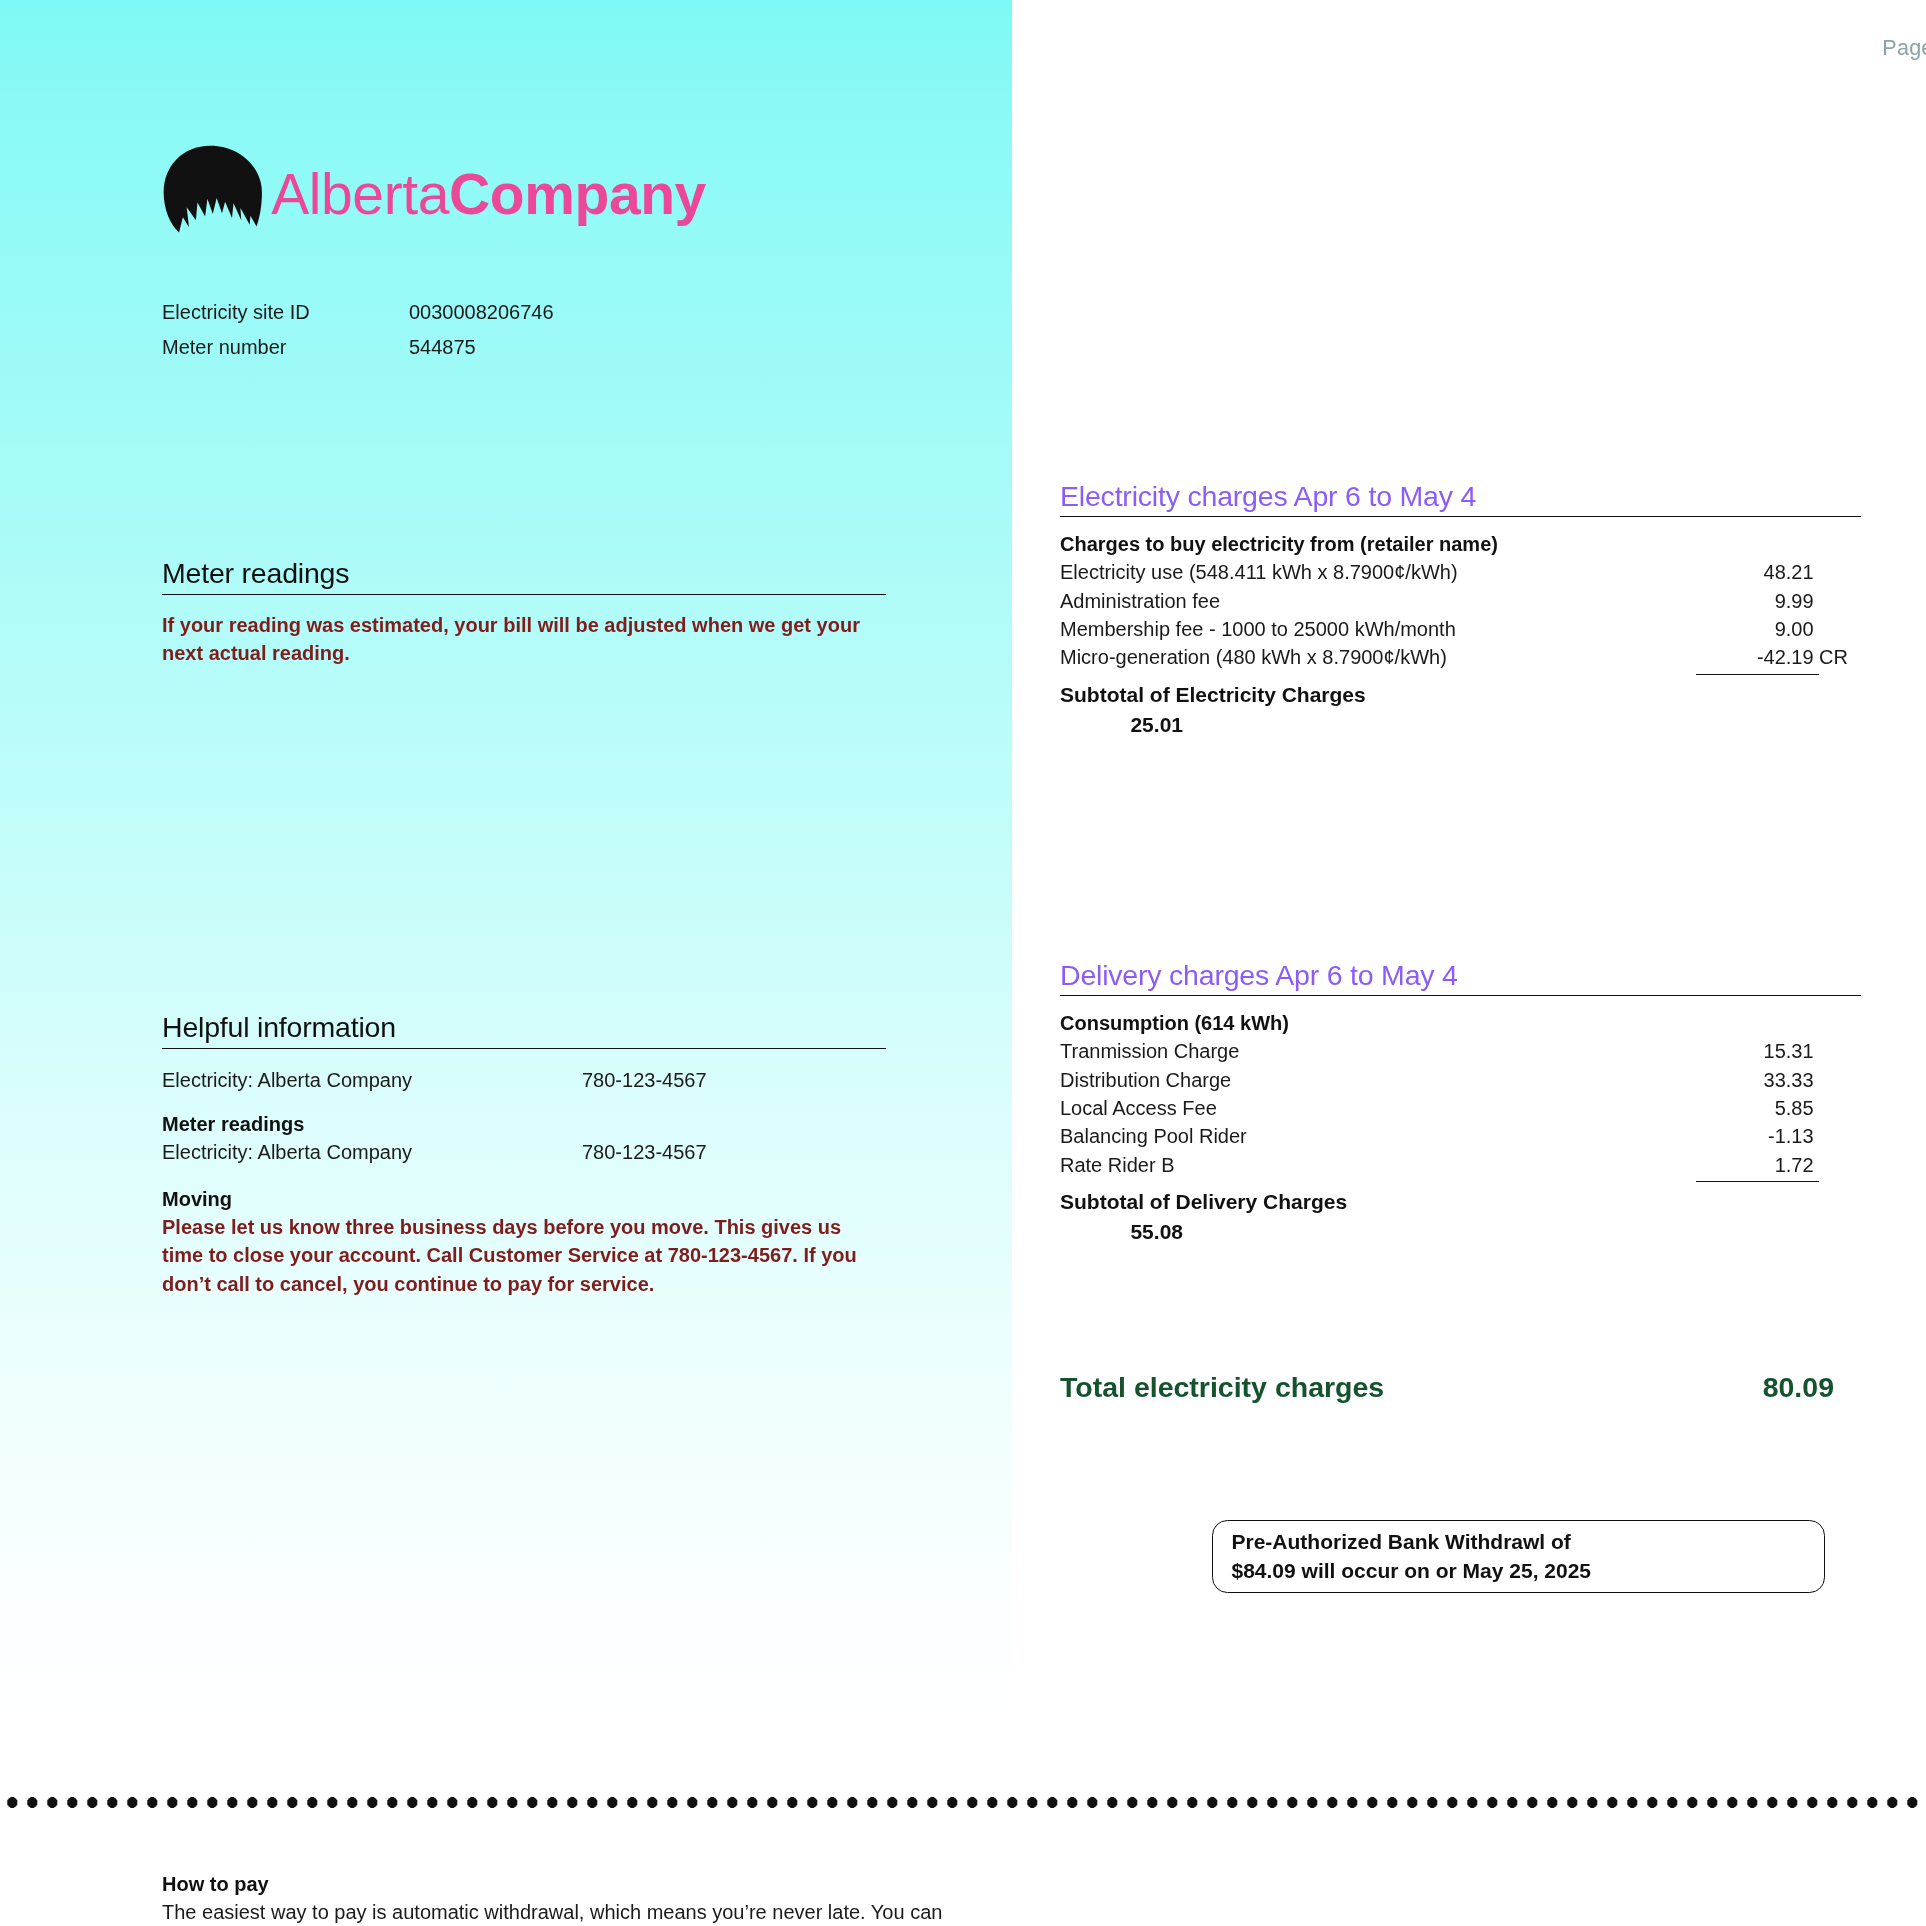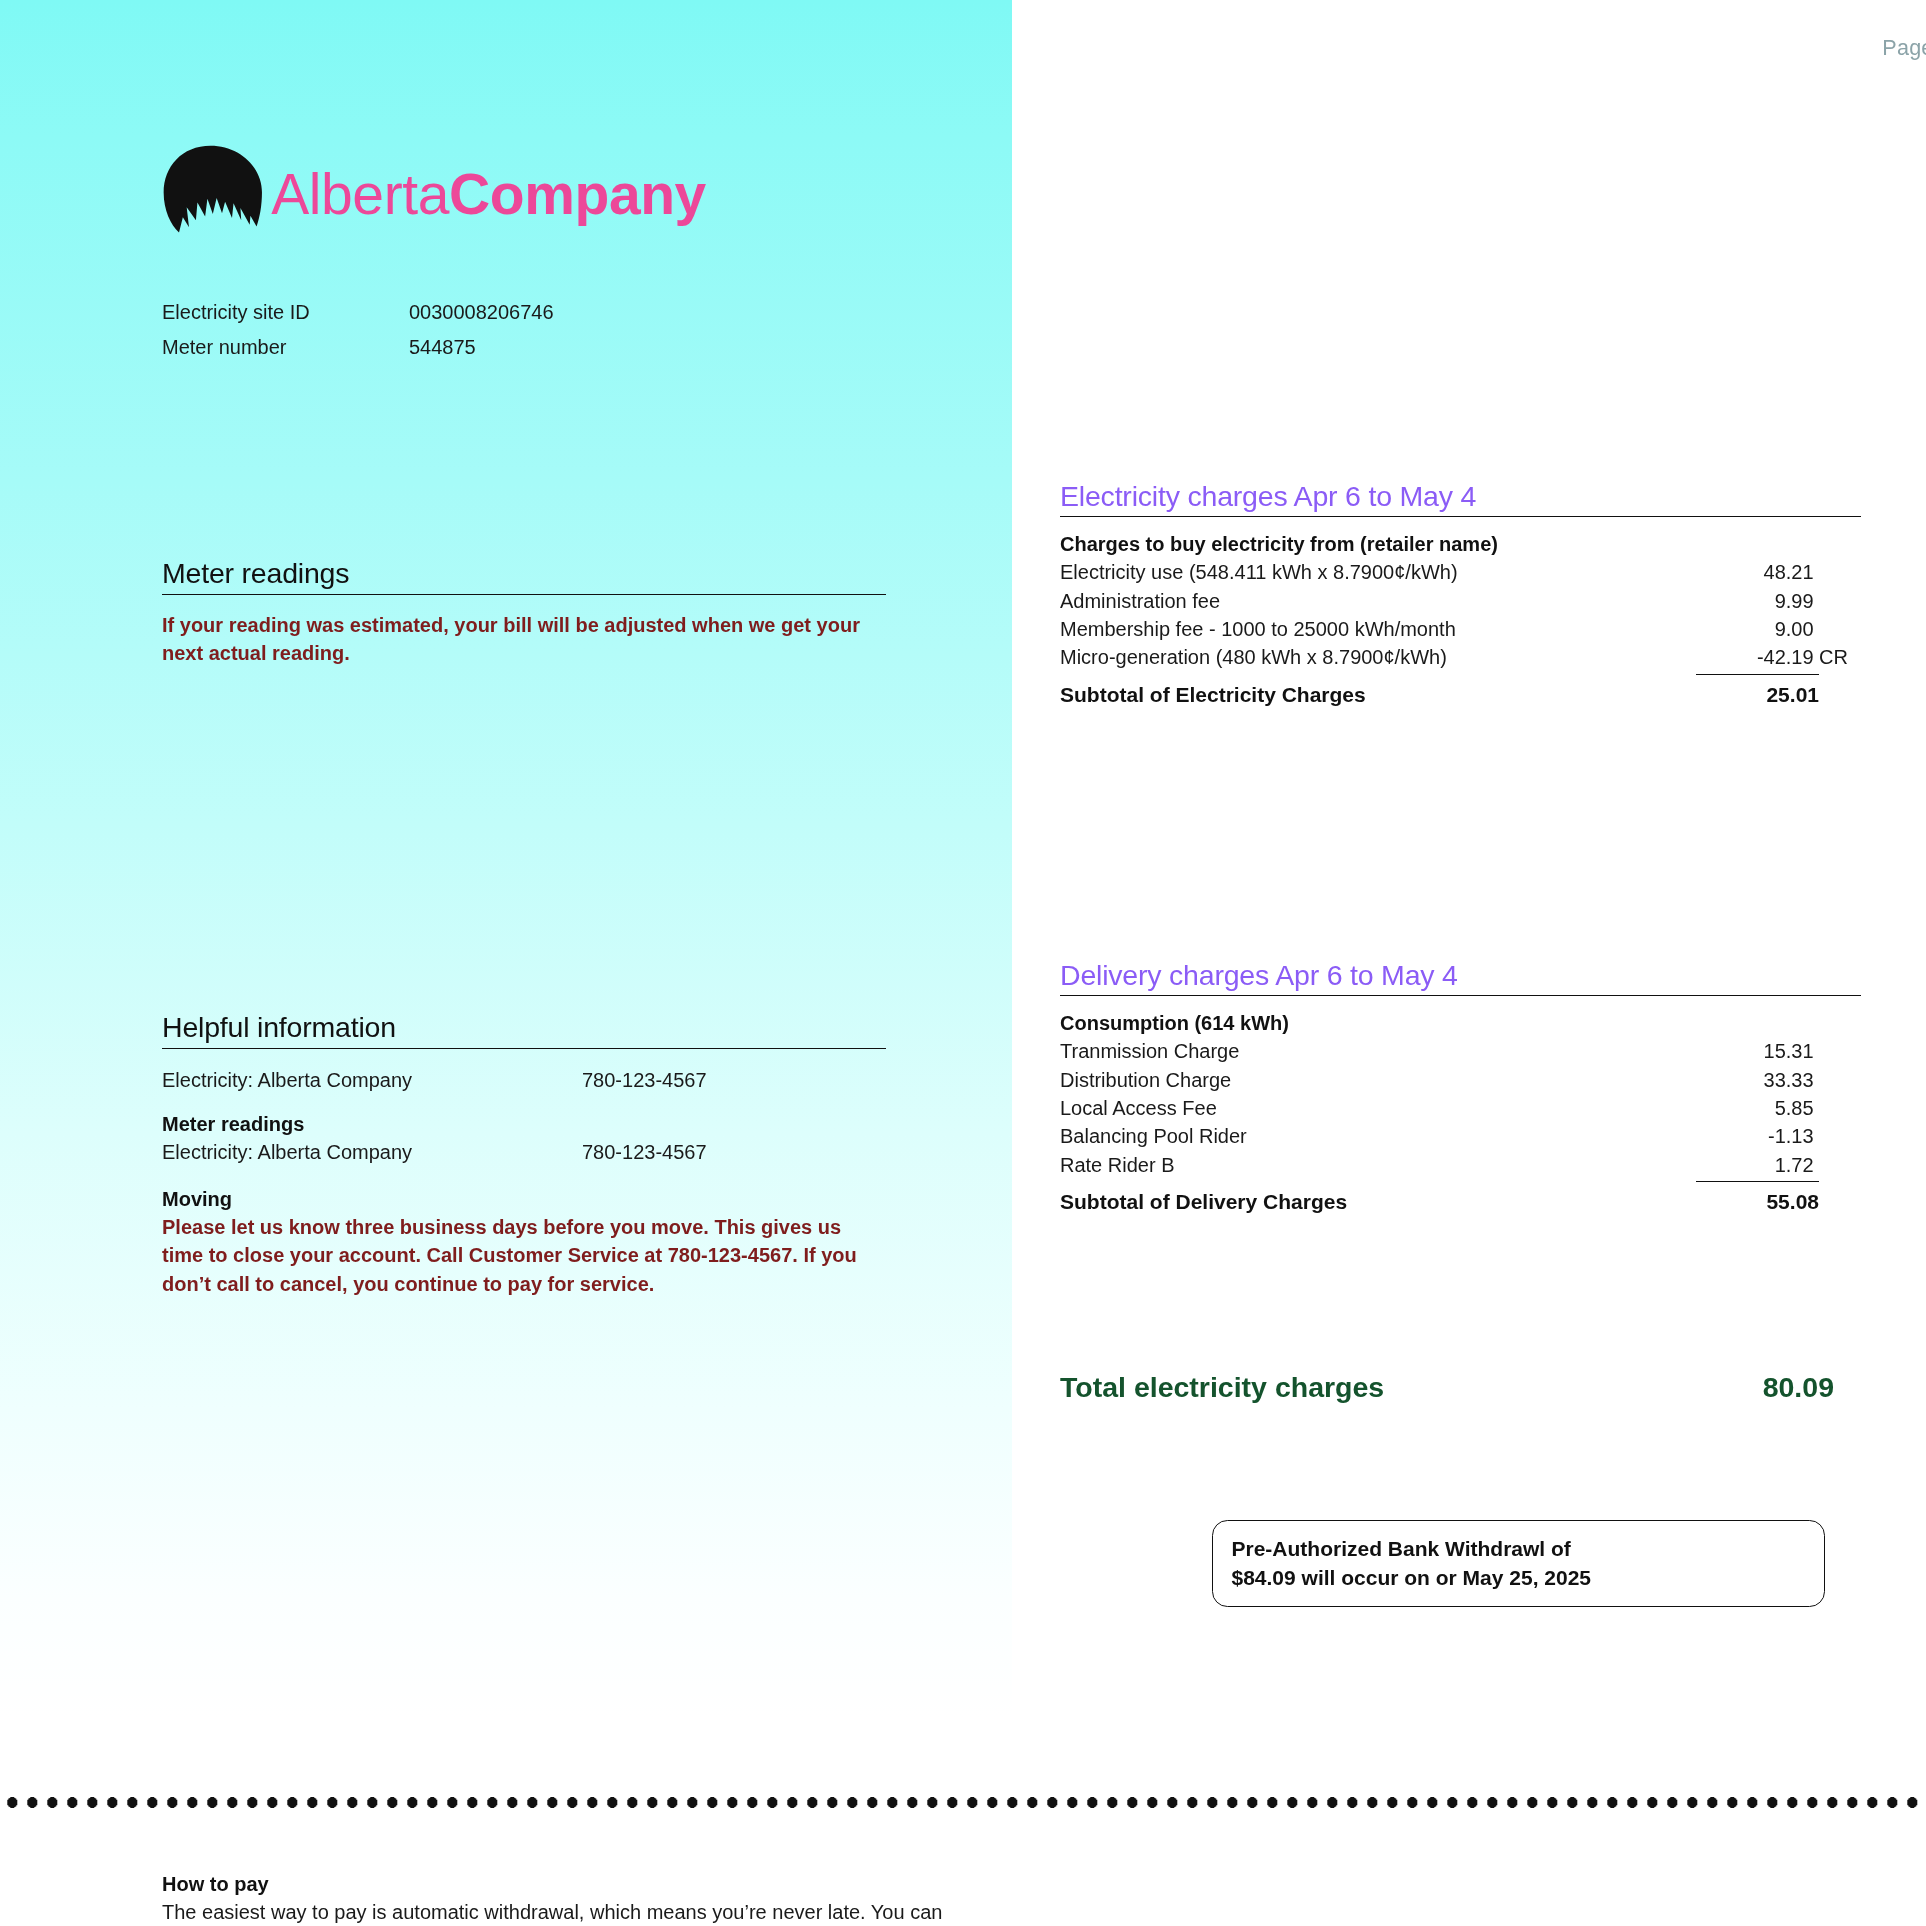--- a/index.html
+++ b/index.html
@@ -186,20 +186,21 @@
     border-bottom: 1.5px solid #111;
   }
   .subtotal-row {
     display: flex;
     align-items: baseline;
     font-size: 21px;
     font-weight: 700;
     color: #111;
     line-height: 1.42;
     margin-top: 4.6px;
+    flex-direction: column;
   }
   .subtotal-row .c-desc { flex: 1 1 auto; }
   .subtotal-row .c-amt { width: 123px; text-align: right; flex: 0 0 auto; }
   .subtotal-row .c-suffix { width: 42px; flex: 0 0 auto; }
 
   
   #total-row {
     position: absolute;
     left: 1060px;
     top: 1371px;
@@ -213,21 +214,21 @@
   #total-row .c-desc { flex: 1 1 auto; }
   #total-row .c-amt { width: 139px; text-align: right; flex: 0 0 auto; }
   #total-row .c-suffix { width: 27px; flex: 0 0 auto; }
 
   
   #preauth-box {
     position: absolute;
     left: 1212px;
     top: 1520px;
     width: 613px;
-    height: 87px;
+    height: 73px;
     border: 1.5px solid #111;
     border-radius: 15.4px;
     box-sizing: border-box;
     display: flex;
     align-items: center;
     padding: 0 18.5px;
   }
   #preauth-box .preauth-text {
     font-size: 21px;
     font-weight: 700;

